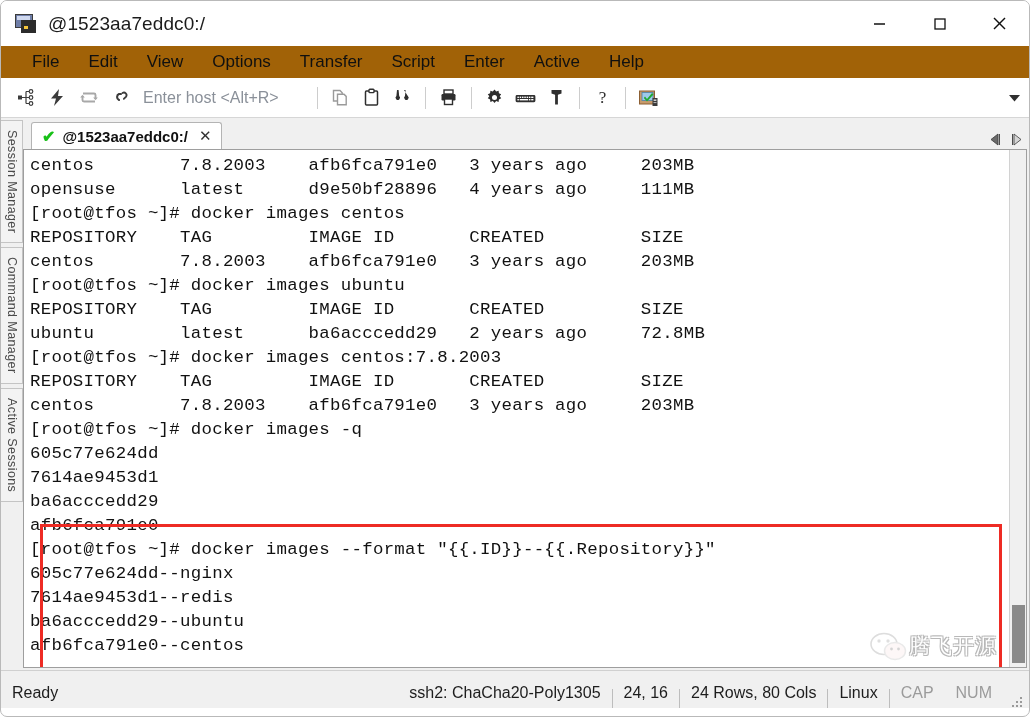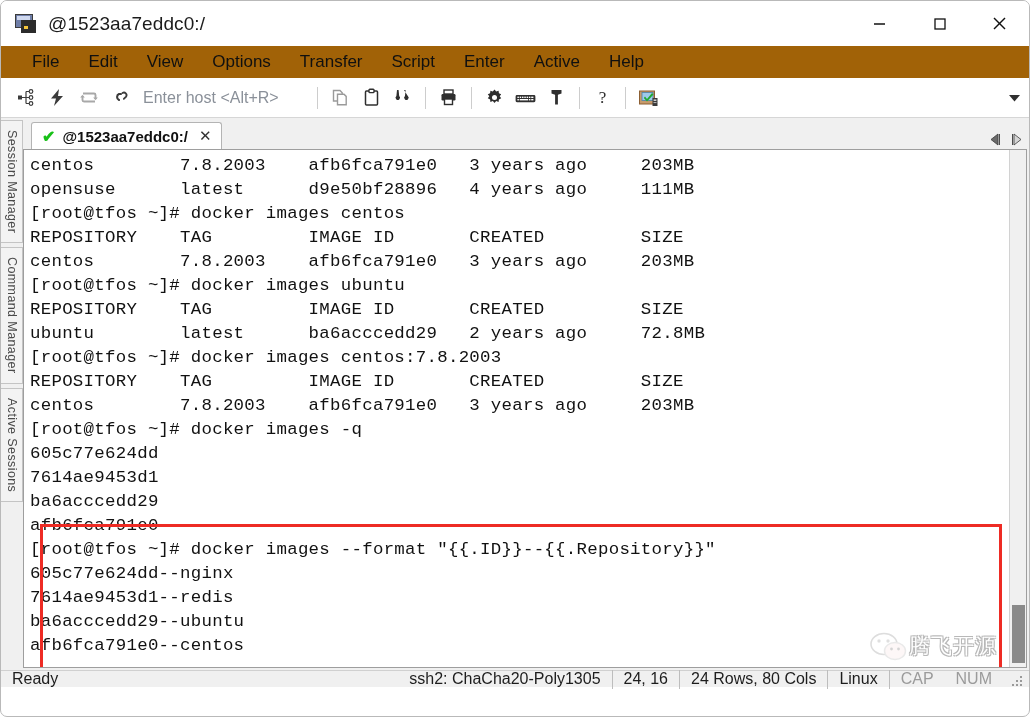--- a/index.html
+++ b/index.html
@@ -222,22 +222,22 @@
     position: relative;
   }
   .vthumb {
     position: absolute; left: 2px;
     width: 13px;
     background: #8a8a8a;
   }
 
   
   .statusbar {
-    height: 17px;
-    display: flex; align-items: center;
+    height: 38px;
+    display: flex; align-items: flex-end;
     background: #f0f0f0;
     border-top: 1px solid #d0d0d0;
     font-size: 16px; color: #1d1d1d;
   }
   .sb-cell { padding: 0 11px; height: 31px; display: flex; align-items: center; white-space: nowrap; }
   .sb-sep { width: 1px; height: 19px; background: #bdbdbd; }
   .sb-grow { flex: 1; }
   .sb-dim { color: #9b9b9b; }
   .sb-grip { width: 16px; height: 16px; margin-left: 6px; margin-right: 4px; position: relative; }
   .sb-grip i {

